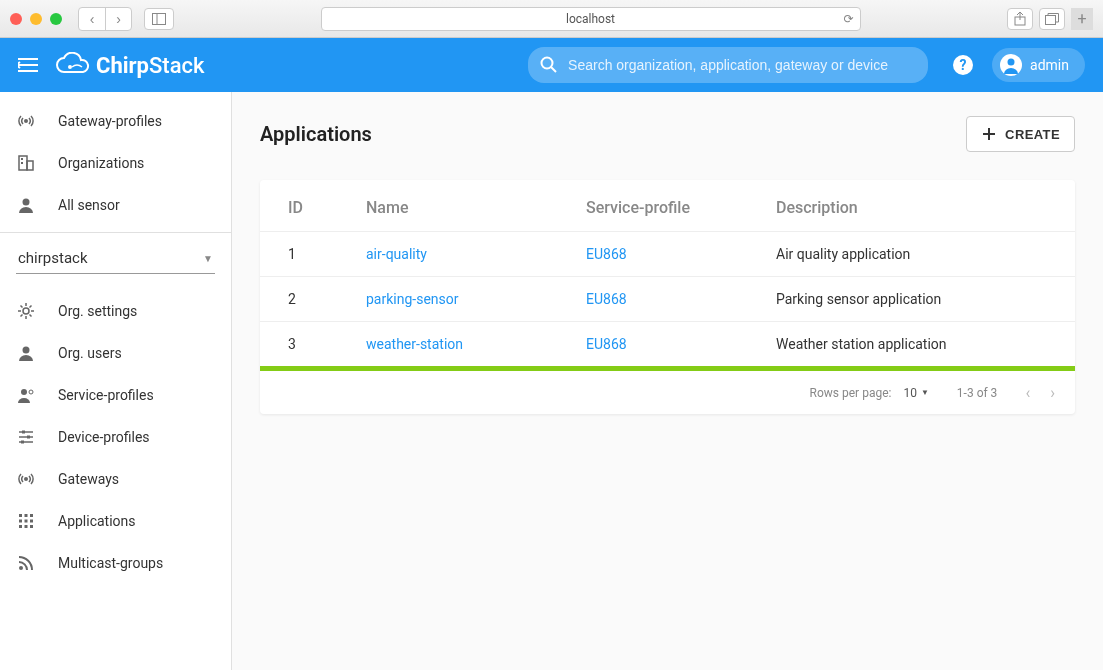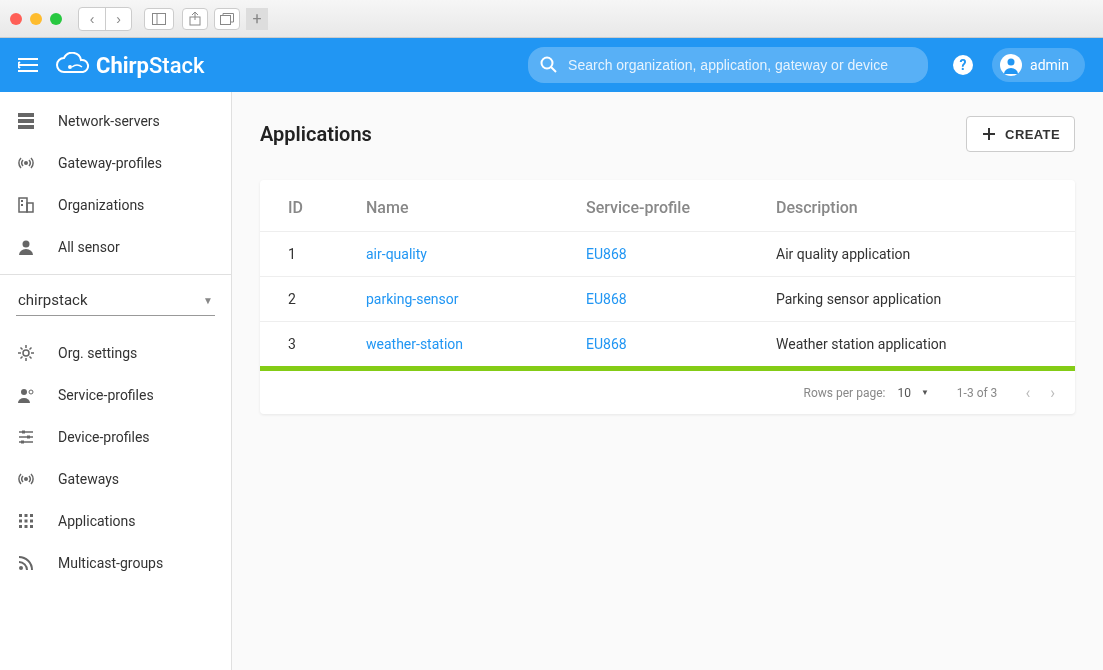--- a/index.html
+++ b/index.html
@@ -57,21 +57,21 @@
 th:first-child, td:first-child { padding-left: 28px; }
 th:last-child, td:last-child { padding-right: 28px; }
 td { padding: 14px 16px; font-size: 14px; color: #333; border-top: 1px solid #eee; }
 td a { color: #2196f3; text-decoration: none; }
 .col-id { width: 90px; }
 .col-name { width: 220px; }
 .col-sp { width: 190px; }
 
 .table-footer { display: flex; align-items: center; justify-content: flex-end; padding: 12px 20px; gap: 28px; font-size: 12px; color: #888; border-top: 5px solid #84cc16; }
 .rpp { display: flex; align-items: center; gap: 12px; }
-.rpp-val { display: flex; align-items: center; gap: 10px; color: #555; }
+.rpp-val { display: flex; align-items: center; gap: 4px; color: #555; }
 .pager { display: flex; gap: 20px; font-size: 16px; color: #bbb; }
 .pager span { cursor: pointer; }
 
 svg { display: block; }
 </style>
 </head>
 <body>
 
 <div class="browser-chrome">
   <div class="traffic-lights">
@@ -81,20 +81,26 @@
   </div>
   <div class="nav-btns">
     <button class="nav-btn">‹</button>
     <button class="nav-btn">›</button>
   </div>
   <div class="panel-btn">
     <svg width="14" height="12" viewBox="0 0 14 12">
         <rect x="0.5" y="0.5" width="13" height="11" fill="none" stroke="#888"></rect>
         <line x1="5" y1="0" x2="5" y2="12" stroke="#888"></line>
       </svg>
+  </div>
+  <div class="addr-bar">
+    <div class="addr-field">
+      <span>localhost</span>
+      <span class="addr-reload">⟳</span>
+    </div>
   </div>
   <div class="chrome-right">
     <div class="chrome-icon-btn">
       <svg width="12" height="14" viewBox="0 0 12 14">
           <rect x="1" y="5" width="10" height="8" fill="none" stroke="#888"></rect>
           <line x1="6" y1="0" x2="6" y2="8" stroke="#888"></line>
           <polyline points="3,3 6,0 9,3" fill="none" stroke="#888"></polyline>
         </svg>
     </div>
     <div class="chrome-icon-btn">
@@ -141,30 +147,20 @@
         <circle cx="11" cy="11" r="11" fill="#fff"></circle>
         <circle cx="11" cy="8" r="3.5" fill="#2196f3"></circle>
         <path d="M4 20 a7 6 0 0 1 14 0 Z" fill="#2196f3"></path>
       </svg>
     <span>admin</span>
   </div>
 </div>
 
 <div class="app-body">
   <div class="sidebar">
-    <div class="nav-item">
-      <span class="icon">
-          <svg width="18" height="18" viewBox="0 0 18 18">
-            <rect x="1" y="1" width="16" height="4" fill="#666"></rect>
-            <rect x="1" y="7" width="16" height="4" fill="#666"></rect>
-            <rect x="1" y="13" width="16" height="4" fill="#666"></rect>
-          </svg>
-        </span>
-      <span>Network-servers</span>
-    </div>
     <div class="nav-item">
       <span class="icon">
           <svg width="18" height="18" viewBox="0 0 18 18">
             <circle cx="9" cy="9" r="2" fill="#666"></circle>
             <path d="M4 4 a7 7 0 0 0 0 10 M14 4 a7 7 0 0 1 0 10 M6 6 a4.5 4.5 0 0 0 0 6 M12 6 a4.5 4.5 0 0 1 0 6" fill="none" stroke="#666" stroke-width="1.5"></path>
           </svg>
         </span>
       <span>Gateway-profiles</span>
     </div>
     <div class="nav-item">
@@ -197,20 +193,29 @@
 
     <div class="nav-section-2">
       <div class="nav-item">
         <span class="icon">
             <svg width="18" height="18" viewBox="0 0 18 18">
               <circle cx="9" cy="9" r="3" fill="none" stroke="#666" stroke-width="1.5"></circle>
               <path d="M9 1 v3 M9 14 v3 M1 9 h3 M14 9 h3 M3.5 3.5 l2 2 M12.5 12.5 l2 2 M14.5 3.5 l-2 2 M5.5 12.5 l-2 2" stroke="#666" stroke-width="1.5"></path>
             </svg>
           </span>
         <span>Org. settings</span>
+      </div>
+      <div class="nav-item">
+        <span class="icon">
+            <svg width="18" height="18" viewBox="0 0 18 18">
+              <circle cx="9" cy="6" r="3.5" fill="#666"></circle>
+              <path d="M2 17 a7 6 0 0 1 14 0 Z" fill="#666"></path>
+            </svg>
+          </span>
+        <span>Org. users</span>
       </div>
       <div class="nav-item">
         <span class="icon">
             <svg width="18" height="18" viewBox="0 0 18 18">
               <circle cx="7" cy="6" r="3" fill="#666"></circle>
               <path d="M1 17 a6 5 0 0 1 12 0 Z" fill="#666"></path>
               <circle cx="14" cy="6" r="2" fill="none" stroke="#666"></circle>
             </svg>
           </span>
         <span>Service-profiles</span>

